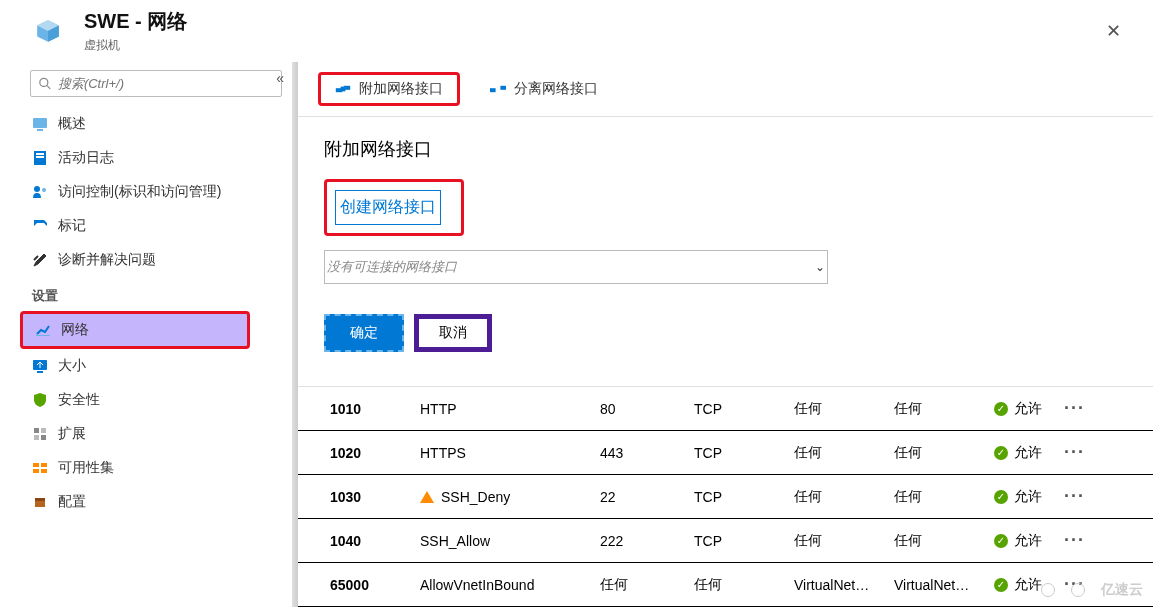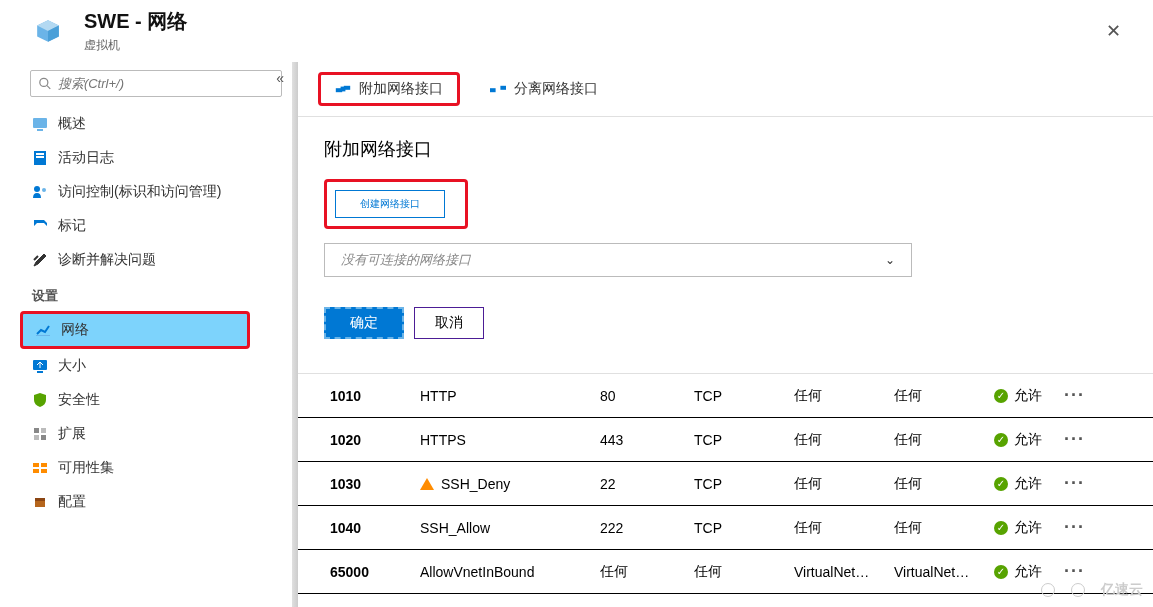--- a/index.html
+++ b/index.html
@@ -14,43 +14,43 @@
     
     .body { display: flex; height: calc(100% - 52px); }
     
     .sidebar { width: 292px; padding: 8px 0 0 20px; position: relative; }
     .collapse { position: absolute; right: 8px; top: 8px; font-size: 14px; color: #555; cursor: pointer; }
     .search-box { margin: 0 10px 10px 10px; border: 1px solid #bbb; border-radius: 2px; padding: 5px 8px; display: flex; align-items: center; }
     .search-box svg { width: 14px; height: 14px; margin-right: 6px; }
     .search-box input { border: none; outline: none; font-style: italic; color: #888; width: 100%; font-size: 13px; background: transparent; }
     
     .nav-item { display: flex; align-items: center; padding: 8px 12px; font-size: 14px; color: #333; cursor: pointer; margin-right: 10px; }
-    .nav-item.active { background: #7dd3fc; }
+    .nav-item.active { background: #c4b5fd; }
     .nav-item .nav-icon { width: 16px; height: 16px; margin-right: 10px; display:flex; align-items:center; justify-content:center; }
     .nav-section { font-size: 13px; color: #555; padding: 10px 12px 6px; font-weight: 600; }
     .red-box { border: 3px solid #e81123; border-radius: 4px; }
     .nav-item.red-box { margin:0 42px 0 0; padding: 7px 12px; }
     
     .divider { width: 6px; background: linear-gradient(90deg, #e0e0e0, #ccc); cursor: ew-resize; }
     
     .main { flex: 1; padding: 0; overflow: hidden; }
     .toolbar { padding: 10px 20px; display: flex; gap: 16px; align-items: center; border-bottom: 1px solid #e0e0e0; }
     .tool-btn { display: flex; align-items: center; font-size: 14px; color: #333; padding: 6px 14px; cursor: pointer; }
     .tool-btn svg { width:16px; height:14px; margin-right:8px; }
     .tool-btn.red-box { padding: 5px 14px; border-radius:4px; }
     
     .panel { padding: 20px 26px; }
     .panel h2 { font-size: 18px; font-weight: 400; margin-bottom: 18px; }
-    .create-btn { border: 1px solid #0078d4; color: #0078d4; background: #fff; padding: 6px 24px; font-size: 10px; cursor: pointer; display: inline-block; }
+    .create-btn { border: 1px solid #0078d4; color: #0078d4; background: #fff; padding: 6px 4px; font-size: 16px; cursor: pointer; display: inline-block; }
     .create-wrap.red-box { padding: 8px 20px 8px 8px; display:inline-block; margin-bottom: 14px; }
-    .dropdown { width: 588px; border: 1px solid #bbb; padding: 7px 16px; display: flex; align-items: center; font-size: 13px; color: #888; font-style: italic; cursor:pointer; margin-bottom: 30px; }
+    .dropdown { width: 504px; border: 1px solid #bbb; padding: 7px 2px; display: flex; align-items: center; font-size: 13px; color: #888; font-style: italic; cursor:pointer; margin-bottom: 30px; }
     .dropdown .chev { margin-left: auto; font-style: normal; color: #333; font-size: 12px; }
     .actions { display: flex; gap: 10px; margin-bottom: 14px; }
     .btn-primary { background: #0078d4; color: #fff; border: 2px dashed #6bb4e8; padding: 5px 24px; font-size: 14px; cursor: pointer; }
-    .btn-secondary { background: #fff; border: 1px solid #4c1d95; padding: 5px 20px; font-size: 14px; cursor: pointer; }
+    .btn-secondary { background: #fff; border: 5px solid #4c1d95; padding: 5px 20px; font-size: 14px; cursor: pointer; }
     
     .table { border-top: 1px solid #e0e0e0; }
     .row { display: flex; padding: 11px 32px; border-bottom: 1px solid #000000; font-size: 14px; align-items:center; }
     .c-prio { width: 90px; font-weight:600; }
     .c-name { width: 180px; display:flex; align-items:center; }
     .c-port { width: 94px; }
     .c-proto { width: 100px; }
     .c-src  { width: 100px; white-space:nowrap; overflow:hidden; text-overflow:ellipsis; }
     .c-dst  { width: 100px; white-space:nowrap; overflow:hidden; text-overflow:ellipsis; }
     .c-act  { width: 70px; display:flex; align-items:center; }

